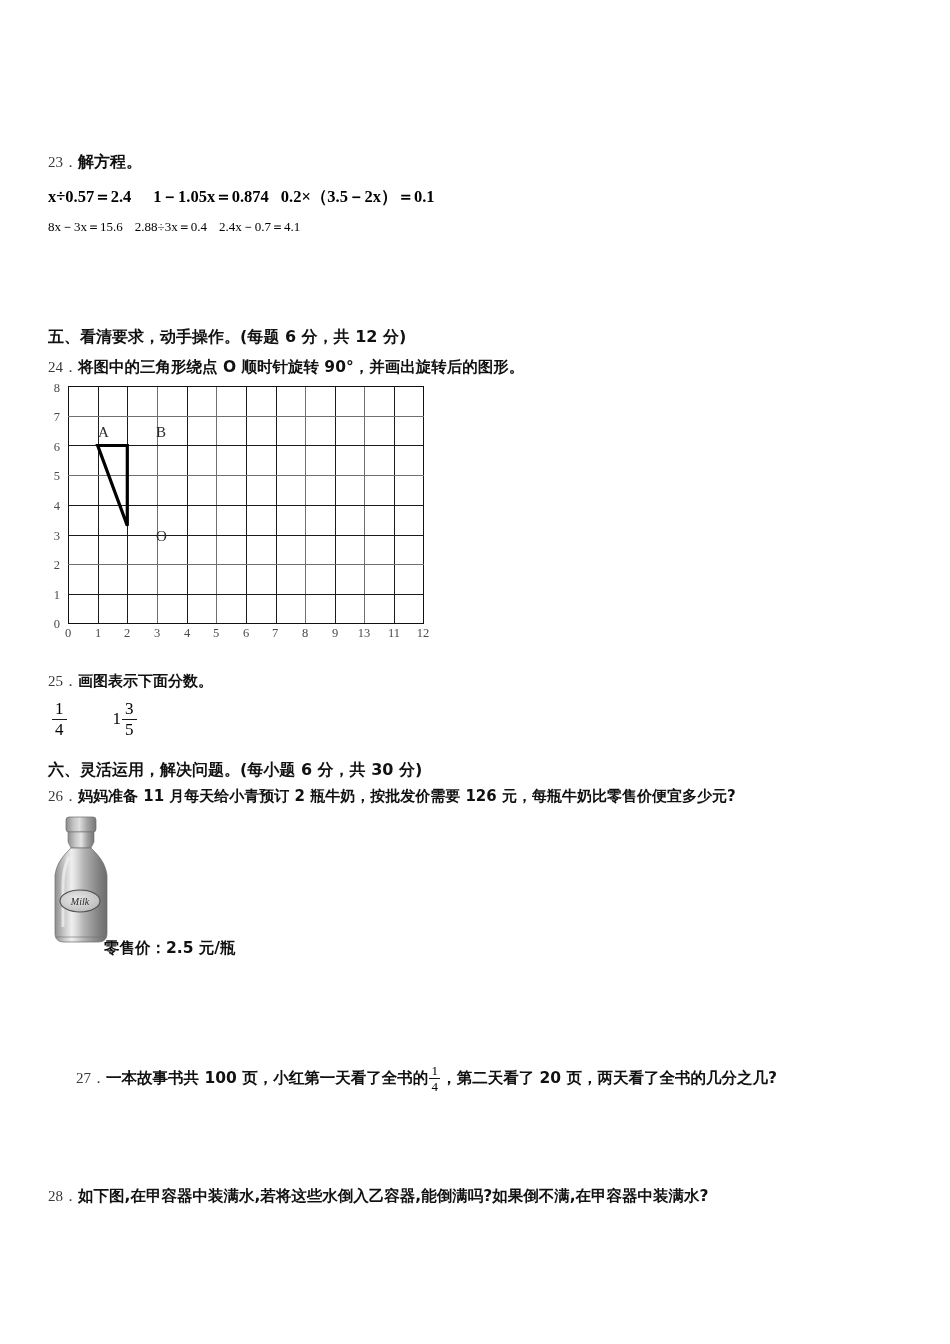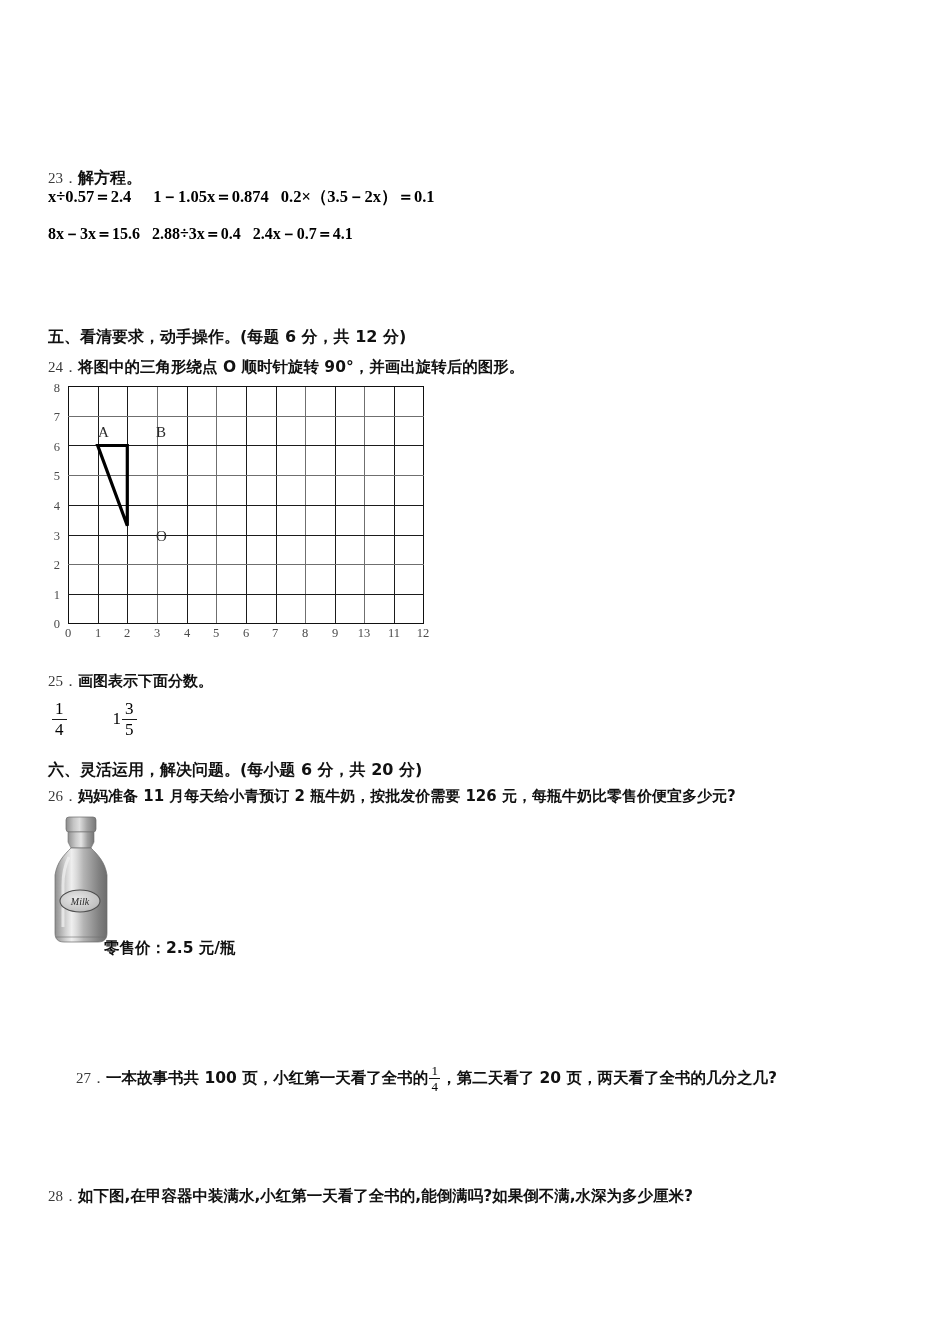--- a/index.html
+++ b/index.html
@@ -30,31 +30,31 @@
     letter-spacing: 0px;
   }
 
   .cn {
     font-family: "DejaVu Sans", "Liberation Sans", sans-serif;
     font-weight: bold;
     color: #111;
   }
 
   
-  #q23-line { position: absolute; left: 48px; top: 152px; white-space: nowrap; margin-top: 16px; }
+  #q23-line { position: absolute; left: 48px; top: 152px; white-space: nowrap; }
   #q23-line .t { font-size: 16px; }
   #q23-eq1 {
     position: absolute; left: 48px; top: 186px;
     font-family: "Liberation Serif", serif;
     font-weight: bold; font-size: 16.5px; white-space: nowrap; text-align: right;
   }
   #q23-eq2 {
-    position: absolute; left: 48px; top: 224px;
-    font-family: "Liberation Serif", serif;
-    font-weight: bold; font-size: 16px; white-space: nowrap;
+    position: absolute; left: 48px; top: 218px;
+    font-family: "Liberation Serif", serif;
+    font-weight: normal; font-size: 13px; white-space: nowrap;
   }
   .sp-wide { display:inline-block; width: 22px; }
   .sp-mid { display:inline-block; width: 12px; }
 
   
   #sec5 {
     position: absolute; left: 48px; top: 327px;
     font-size: 16px; white-space: nowrap;
   }
   #q24 {
@@ -288,21 +288,21 @@
     <span class="mixed">
       <span class="whole">1</span>
       <span class="frac">
         <span class="num">3</span>
         <span class="bar"></span>
         <span class="den">5</span>
       </span>
     </span>
   </div>
 
-  <div id="sec6" class="cn">六、灵活运用，解决问题。(每小题 6 分，共 20 分)</div>
+  <div id="sec6" class="cn">六、灵活运用，解决问题。(每小题 6 分，共 30 分)</div>
 
   <div id="q26">
     <span class="qnum">26．</span><span class="cn body">妈妈准备 11 月每天给小青预订 2 瓶牛奶，按批发价需要 126 元，每瓶牛奶比零售价便宜多少元?</span>
   </div>
 
   <svg id="bottle" width="74" height="130" viewBox="0 0 74 130">
     <defs>
       <linearGradient id="bodyGrad" x1="0" y1="0" x2="1" y2="0">
         <stop offset="0%" stop-color="#8e8e8e"></stop>
         <stop offset="8%" stop-color="#a8a8a8"></stop>
@@ -353,16 +353,16 @@
 
   <div id="q27">
     <span class="qnum">27．</span><span class="cn body">一本故事书共 100 页，小红第一天看了全书的</span><span class="inlinefrac">
         <span>1</span>
         <span class="bar"></span>
         <span>4</span>
       </span><span class="cn body">，第二天看了 20 页，两天看了全书的几分之几?</span>
   </div>
 
   <div id="q28">
-    <span class="qnum">28．</span><span class="cn body">如下图,在甲容器中装满水,小红第一天看了全书的,能倒满吗?如果倒不满,水深为多少厘米?</span>
+    <span class="qnum">28．</span><span class="cn body">如下图,在甲容器中装满水,若将这些水倒入乙容器,能倒满吗?如果倒不满,在甲容器中装满水?</span>
   </div>
 
 </div>
 
 </body></html>

